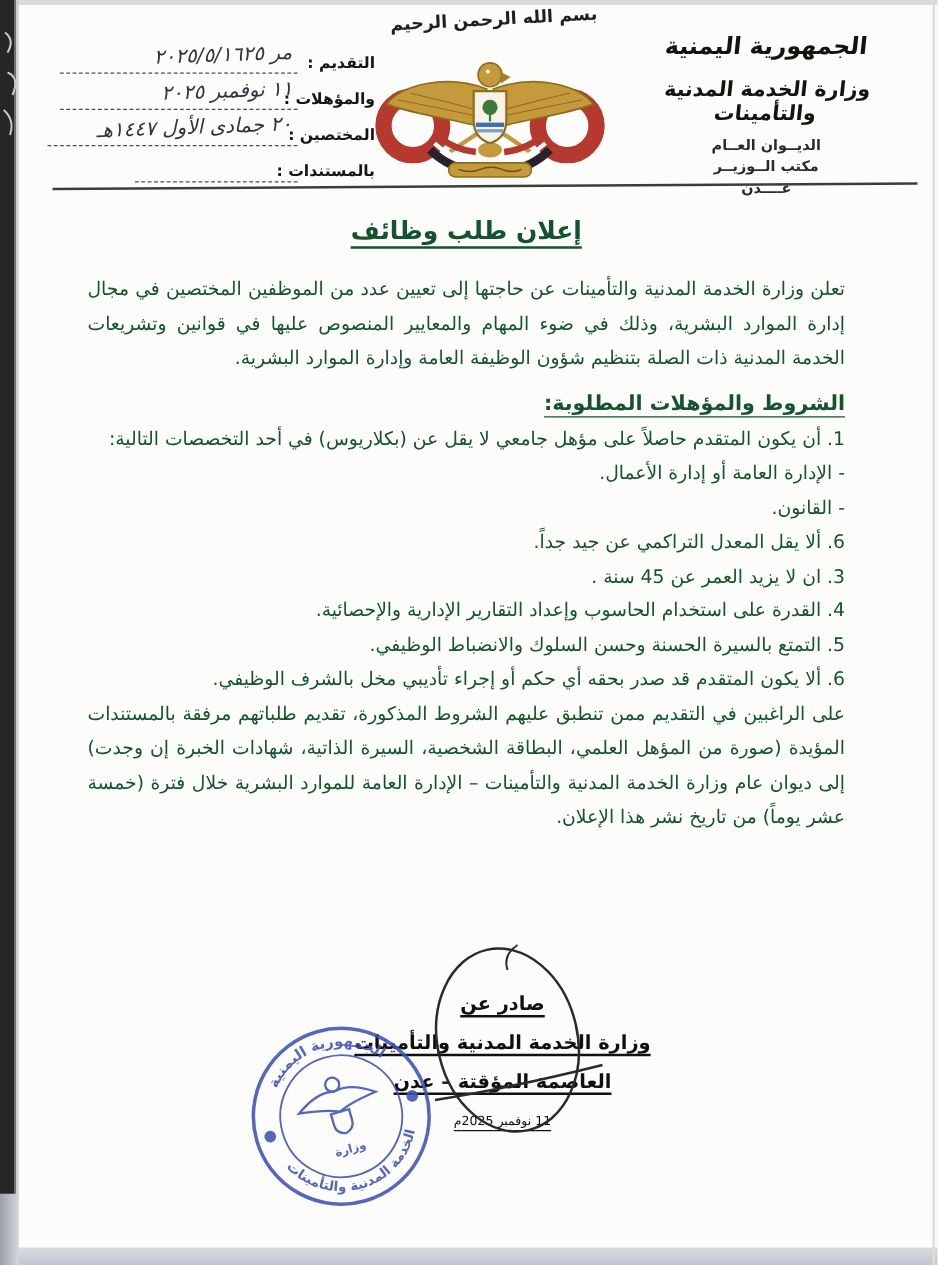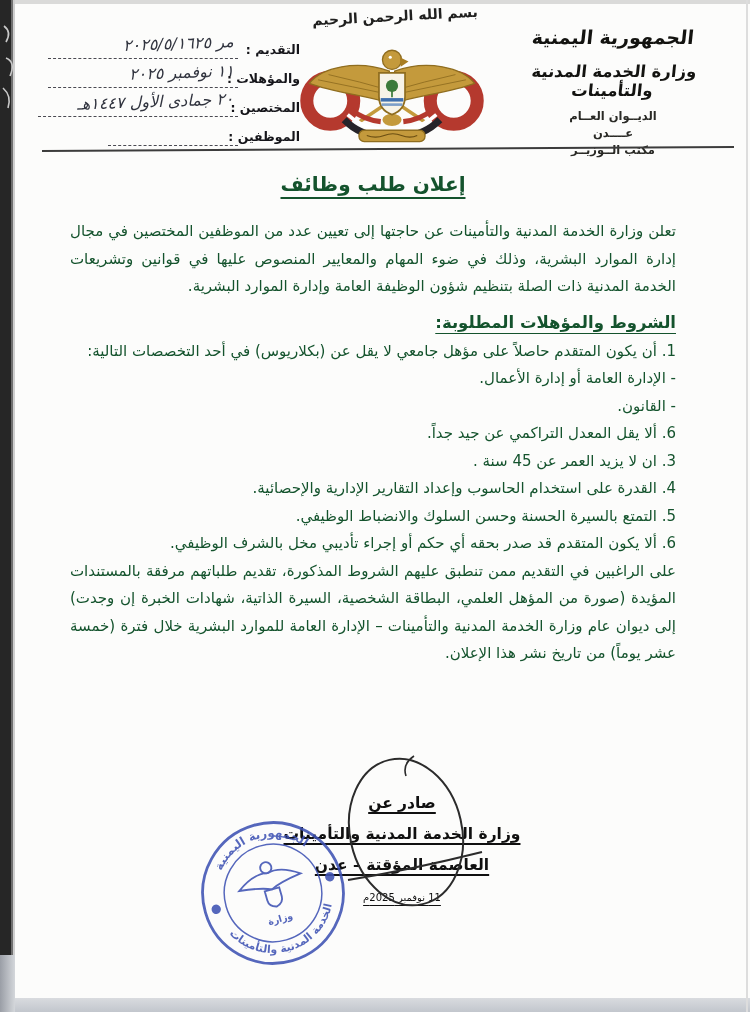--- a/index.html
+++ b/index.html
@@ -88,21 +88,21 @@
       <span class="field-label">والمؤهلات :</span>
       <span class="field-line w2"></span>
       <span class="field-value">١١ نوفمبر ٢٠٢٥</span>
     </div>
     <div class="field-row">
       <span class="field-label">المختصين :</span>
       <span class="field-line w3"></span>
       <span class="field-value">٢٠ جمادى الأول ١٤٤٧هـ</span>
     </div>
     <div class="field-row">
-      <span class="field-label">الموظفين :</span>
+      <span class="field-label">بالمستندات :</span>
       <span class="field-line w4"></span>
     </div>
   </div>
 
   <div class="bismillah">بسم الله الرحمن الرحيم</div>
   <svg class="emblem" width="200" height="116" viewBox="0 0 230 132">
 
     <line x1="78" y1="100" x2="152" y2="50" stroke="#c49a3c" stroke-width="4"></line>
     <line x1="152" y1="100" x2="78" y2="50" stroke="#c49a3c" stroke-width="4"></line>
 
@@ -133,22 +133,22 @@
     <rect x="103" y="79" width="24" height="3" fill="#7d9fc9"></rect>
 
     <rect x="77" y="110" width="76" height="13" rx="6" fill="#c49a3c" stroke="#8f6d1f" stroke-width="1.5"></rect>
     <path d="M86 116 q10 4 20 0 q10 -4 20 0 q10 4 18 0" stroke="#6b4f12" stroke-width="1.4" fill="none"></path>
   </svg>
 
   <div class="letterhead">
     <div class="lh-country">الجمهورية اليمنية</div>
     <div class="lh-ministry">وزارة الخدمة المدنية والتأمينات</div>
     <div class="lh-sub">الديــوان العــام</div>
+    <div class="lh-sub2">مكتب الــوزيــر</div>
     <div class="lh-sub2">عــــدن</div>
-    <div class="lh-sub2">مكتب الــوزيــر</div>
   </div>
 
   <div class="header-rule"></div>
 
   <div class="main">
     <div class="doc-title">إعلان طلب وظائف</div>
     <div class="para">تعلن وزارة الخدمة المدنية والتأمينات عن حاجتها إلى تعيين عدد من الموظفين المختصين في مجال إدارة الموارد البشرية، وذلك في ضوء المهام والمعايير المنصوص عليها في قوانين وتشريعات الخدمة المدنية ذات الصلة بتنظيم شؤون الوظيفة العامة وإدارة الموارد البشرية.</div>
     <div class="req-heading">الشروط والمؤهلات المطلوبة:</div>
     <div class="list-item">1. أن يكون المتقدم حاصلاً على مؤهل جامعي لا يقل عن (بكلاريوس) في أحد التخصصات التالية:</div>
     <div class="sub-item">- الإدارة العامة أو إدارة الأعمال.</div>

